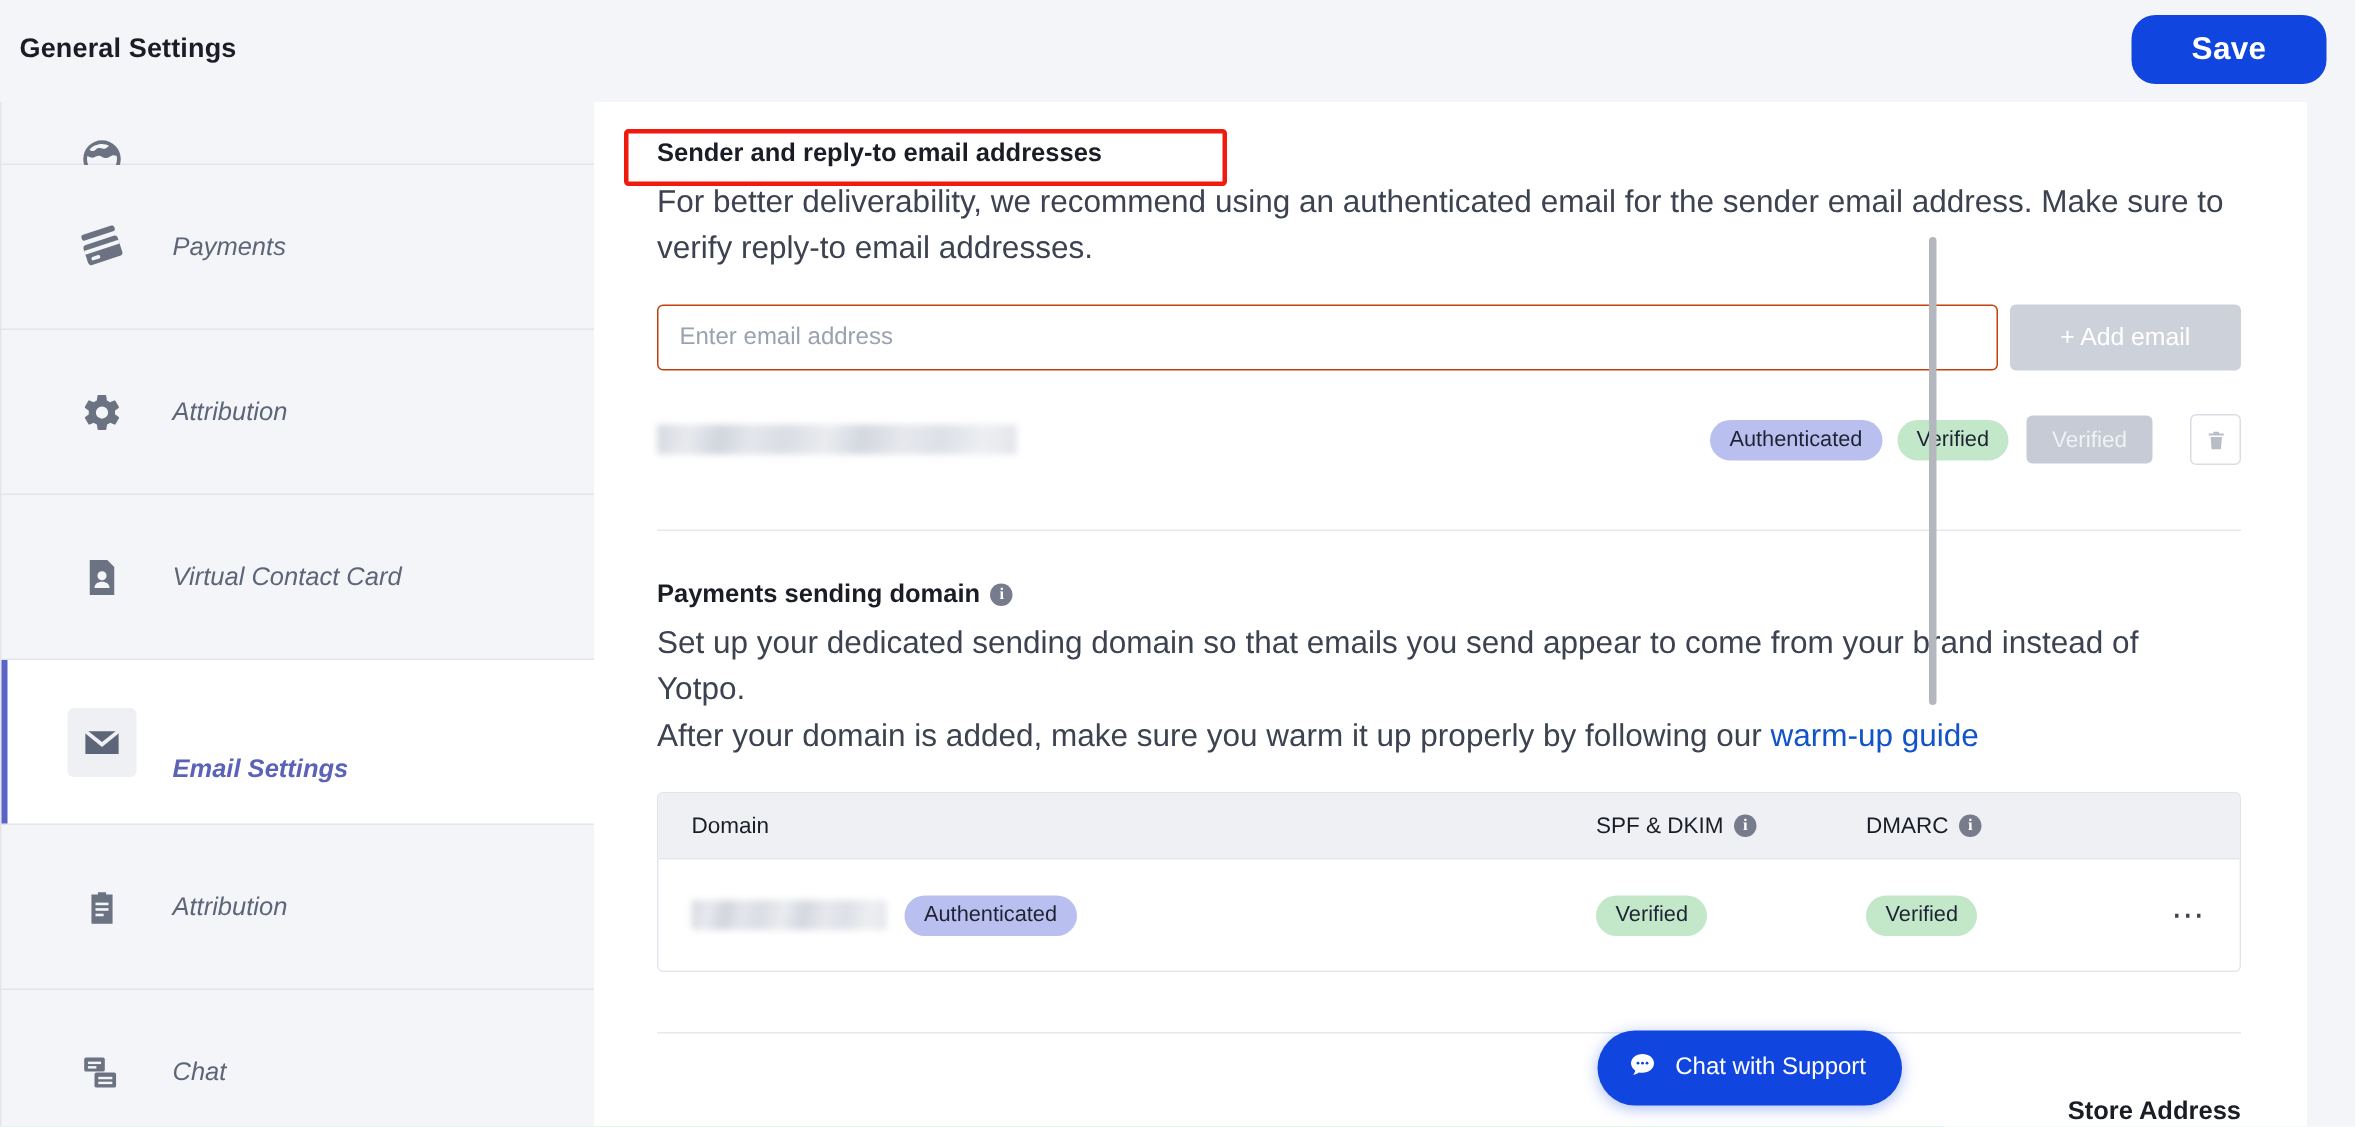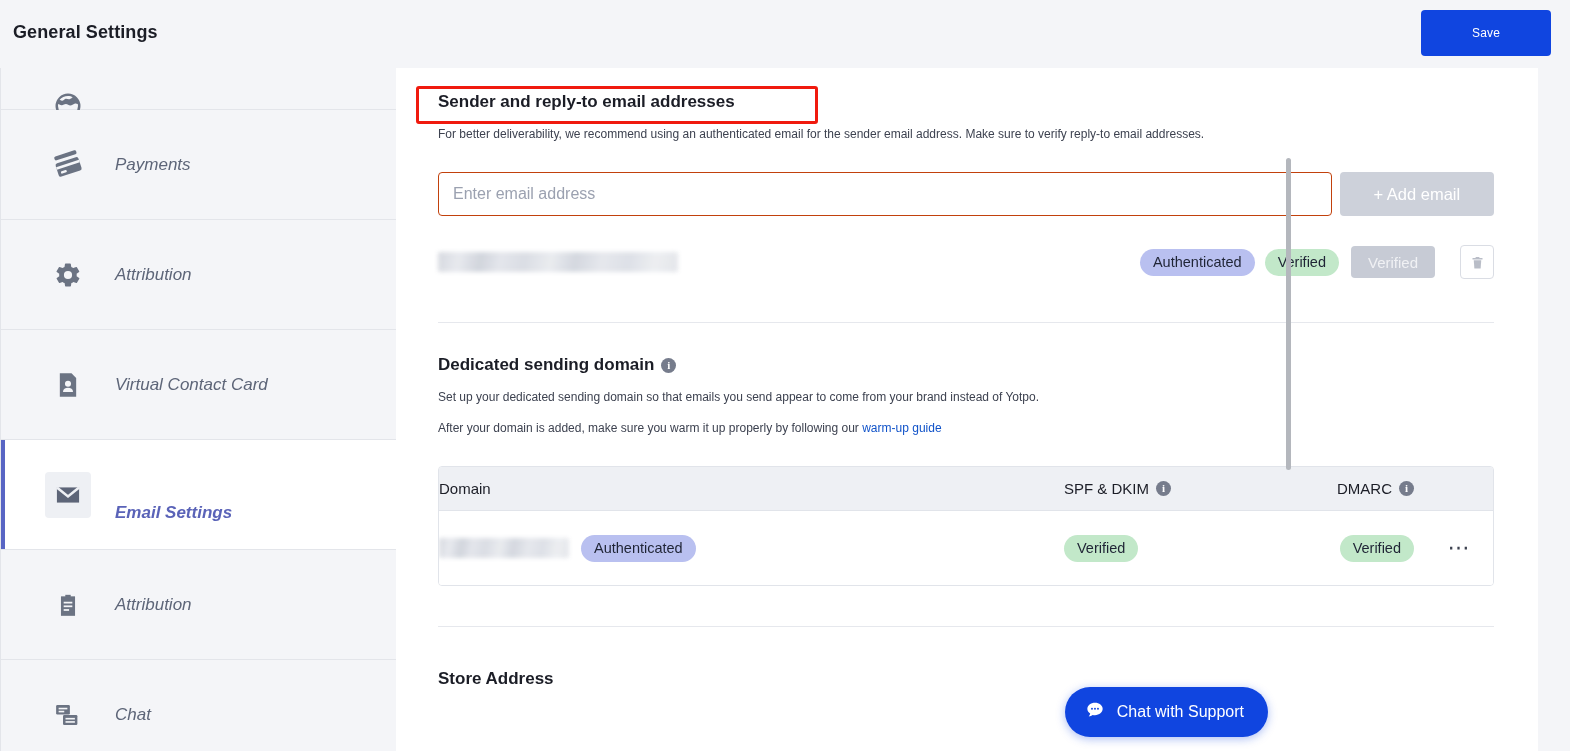--- a/index.html
+++ b/index.html
@@ -40,24 +40,24 @@
   }
   .save-button {
     position: absolute;
     right: 19px;
     top: 10px;
     width: 130px;
     height: 46px;
     background: #1045e0;
     color: #ffffff;
     border: none;
-    border-radius: 4px;
+    border-radius: 16px;
     font-family: "Liberation Sans", sans-serif;
-    font-size: 12px;
-    font-weight: normal;
+    font-size: 21px;
+    font-weight: bold;
     cursor: pointer;
     letter-spacing: .2px;
   }
 
   
   .sidebar {
     position: absolute;
     left: 0;
     top: 60px;
     width: 396px;
@@ -136,21 +136,21 @@
 
   .section-title {
     font-size: 17px;
     font-weight: bold;
     color: #1b1d26;
     display: inline-flex;
     align-items: center;
     gap: 7px;
   }
   .section-desc {
-    font-size: 12px;
+    font-size: 21px;
     color: #3d4250;
     line-height: 31px;
     max-width: 1046px;
   }
   .link {
     color: #1153c9;
     text-decoration: none;
     cursor: pointer;
     text-align: right;
   }
@@ -303,40 +303,41 @@
     font-weight: normal;
   }
   .table-row {
     display: flex;
     align-items: center;
     height: 74px;
     background: #ffffff;
     font-size: 15px;
     color: #2c3040;
   }
-  .col-domain   { width: 625px; display:flex; align-items:center; gap: 12px; }
+  .col-domain   { width: 625px; padding-left: 22px; display:flex; align-items:center; gap: 12px; }
   .col-spf      { width: 180px; }
-  .col-dmarc    { width: 170px; text-align: right; }
+  .col-dmarc    { width: 170px; }
   .col-actions  { flex: 1; display: flex; justify-content: flex-end; padding-right: 22px; }
   .col-head-inline { display: inline-flex; align-items: center; gap: 7px; }
   .domain-redacted { width: 130px; }
   .kebab {
     font-size: 22px;
     color: #3d4250;
     letter-spacing: 1.5px;
     line-height: 10px;
     cursor: pointer;
     user-select: none;
   }
 
   .store-address-title {
     margin-top: 42px;
     font-size: 17px;
     font-weight: bold;
     color: #1b1d26;
+    text-align: right;
   }
 
   
   .scroll-track {
     position: absolute;
     right: 2px;
     top: 60px;
     width: 12px;
     height: 691px;
     background: transparent;
@@ -499,21 +500,21 @@
             <path d="M6 8.5h12l-1 13.2H7z"></path>
           </svg>
         </span>
       </div>
 
       <div class="rule"></div>
 
       
       <div style="height:32px"></div>
       <div class="section-title">
-        <span>Dedicated sending domain</span>
+        <span>Payments sending domain</span>
         <span class="info-icon">i</span>
       </div>
 
       <div class="section-desc" style="margin-top:7px">Set up your dedicated sending domain so that emails you send appear to come from your brand instead of Yotpo.</div>
       <div class="section-desc">
         <span>After your domain is added, make sure you warm it up properly by following our </span><a class="link">warm-up guide</a>
       </div>
 
       <div class="domain-table">
         <div class="table-head">

